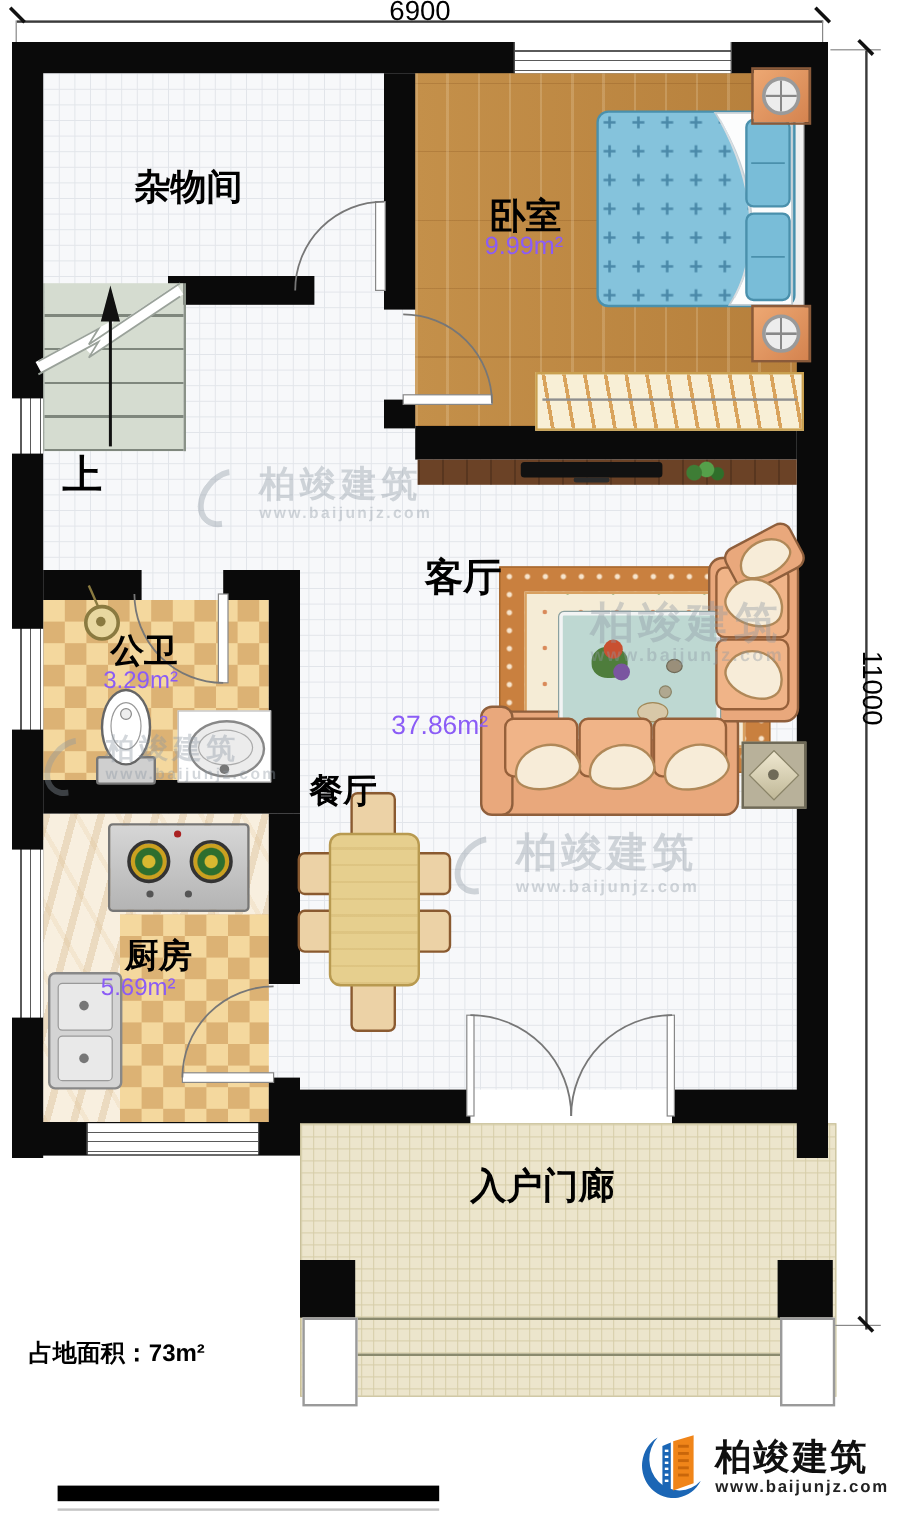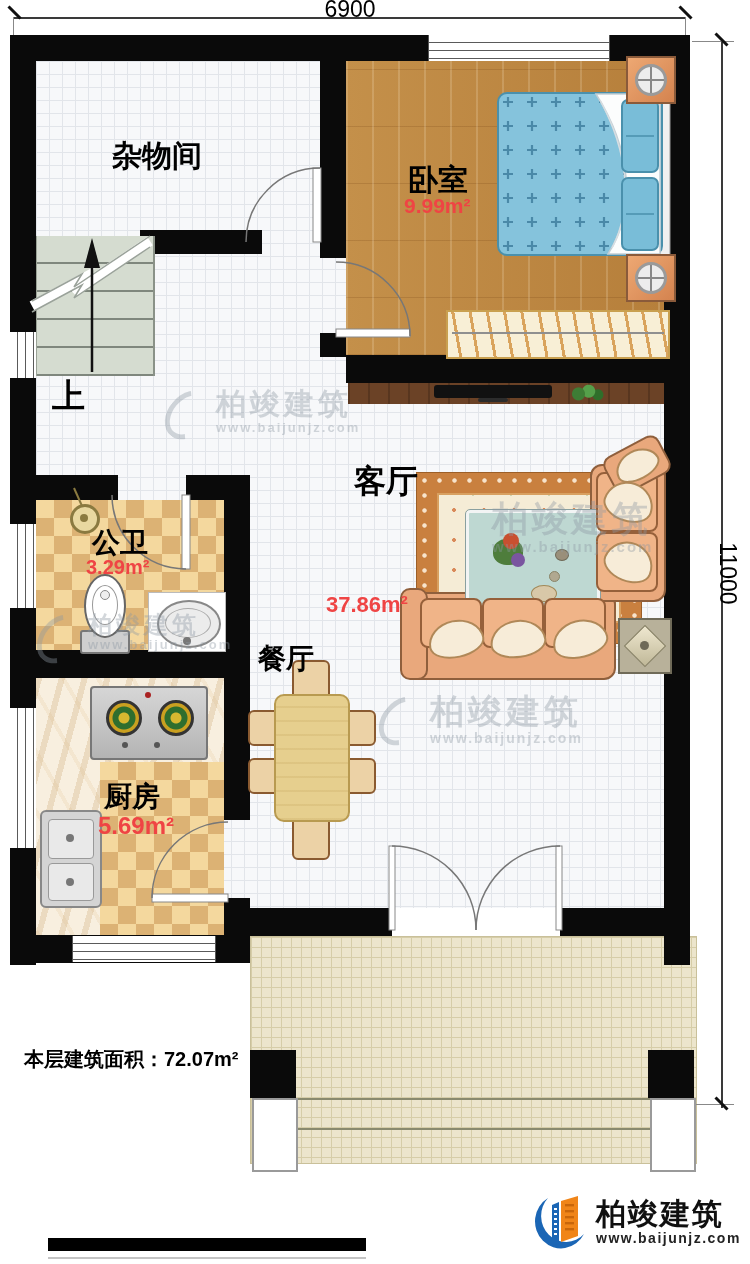--- a/index.html
+++ b/index.html
@@ -20,21 +20,21 @@
   .floor-checker{position:absolute;z-index:2;
     background:conic-gradient(#dcb274 0 25%,#f4d89e 0 50%,#dcb274 0 75%,#f4d89e 0) 0 0/36px 36px;}
   .floor-marble{position:absolute;z-index:1;background-color:#f8efdf;
     background-image:repeating-linear-gradient(105deg,rgba(205,170,120,.30) 0 6px,transparent 6px 22px),
                      repeating-linear-gradient(60deg,rgba(228,198,152,.22) 0 4px,transparent 4px 30px);}
   .floor-porch{position:absolute;z-index:1;background-color:#ece5cc;
     background-image:linear-gradient(#d6cda8 1px,transparent 1px),linear-gradient(90deg,#d6cda8 1px,transparent 1px);
     background-size:10px 10px;border:1px solid #c9c09a;}
   
   .room-label{position:absolute;z-index:40;font-weight:700;color:#000;white-space:nowrap;}
-  .area-label{position:absolute;z-index:40;font-weight:700;color:#ef4444;white-space:nowrap;}
+  .area-label{position:absolute;z-index:40;font-weight:400;color:#8b5cf6;white-space:nowrap;}
   .dim-label{position:absolute;z-index:6;font-size:23px;font-weight:500;color:#000;text-align:center;}
   .dim-line{position:absolute;background:#3a3a3a;z-index:5;}
   .dim-tick{position:absolute;width:17px;height:3px;background:#111;transform:rotate(45deg);z-index:6;}
   .dim-ext{position:absolute;background:#888;z-index:5;}
   
   .furn{position:absolute;z-index:20;}
   .cushion{position:absolute;background:#f0b488;border:2px solid #96603a;border-radius:8px;}
   .pillow{position:absolute;background:#f7ecd8;border:2px solid #b08858;border-radius:50% 50% 50% 50%/60% 60% 40% 40%;}
   .chair{position:absolute;background:#ecd2a6;border:2px solid #8a5a30;border-radius:6px;z-index:19;}
   
@@ -251,21 +251,22 @@
 
   <div class="room-label" style="left:112px;top:136px;font-size:30px;">杂物间</div>
   <div class="room-label" style="left:408px;top:160px;font-size:30px;">卧室</div>
   <div class="area-label" style="left:404px;top:194px;font-size:21px;">9.99m²</div>
   <div class="room-label" style="left:354px;top:460px;font-size:32px;">客厅</div>
   <div class="area-label" style="left:326px;top:592px;font-size:22px;">37.86m²</div>
   <div class="room-label" style="left:258px;top:640px;font-size:28px;">餐厅</div>
   <div class="room-label" style="left:92px;top:524px;font-size:28px;">公卫</div>
   <div class="area-label" style="left:86px;top:556px;font-size:20px;">3.29m²</div>
   <div class="room-label" style="left:104px;top:778px;font-size:28px;">厨房</div>
-  <div class="area-label" style="left:98px;top:812px;font-size:24px;">5.69m²</div>
+  <div class="area-label" style="left:84px;top:812px;font-size:20px;">5.69m²</div>
+  <div class="room-label" style="left:392px;top:968px;font-size:30px;z-index:40;">入户门廊</div>
 
   <div class="wm" style="left:168px;top:388px;">
     <span class="wm-icon"></span>
     <span>
       <span class="wm-name" style="font-size:30px;">柏竣建筑</span>
       <span class="wm-url" style="font-size:13px;">www.baijunjz.com</span>
     </span>
   </div>
   <div class="wm" style="left:492px;top:500px;">
     <span>
@@ -281,22 +282,22 @@
     </span>
   </div>
   <div class="wm" style="left:382px;top:694px;">
     <span class="wm-icon"></span>
     <span>
       <span class="wm-name" style="font-size:34px;">柏竣建筑</span>
       <span class="wm-url" style="font-size:14px;">www.baijunjz.com</span>
     </span>
   </div>
 
-  <div class="stat-row" style="top:1046px;">
-    <span>本层建筑面积：</span><span>72.07m²</span>
+  <div class="stat-row" style="top:1114px;">
+    <span>占地面积：</span><span>73m²</span>
   </div>
 
   <div class="abs" style="left:48px;top:1238px;width:318px;height:13px;background:#000;z-index:50;"></div>
   <div class="abs" style="left:48px;top:1257px;width:318px;height:2px;background:#c4c4c4;z-index:50;"></div>
 
   <svg class="abs" style="left:532px;top:1192px;z-index:50;" width="56" height="60" viewBox="0 0 56 60">
     <path d="M16,6 A26,27 0 1 0 52,42 A21,22 0 0 1 16,6 Z" fill="#1b66b5"></path>
     <polygon points="20,13 27,10 27,52 20,54" fill="#1b66b5"></polygon>
     <polygon points="29,9 46,4 46,44 29,50" fill="#f08519"></polygon>
     <g fill="#ffffff">

